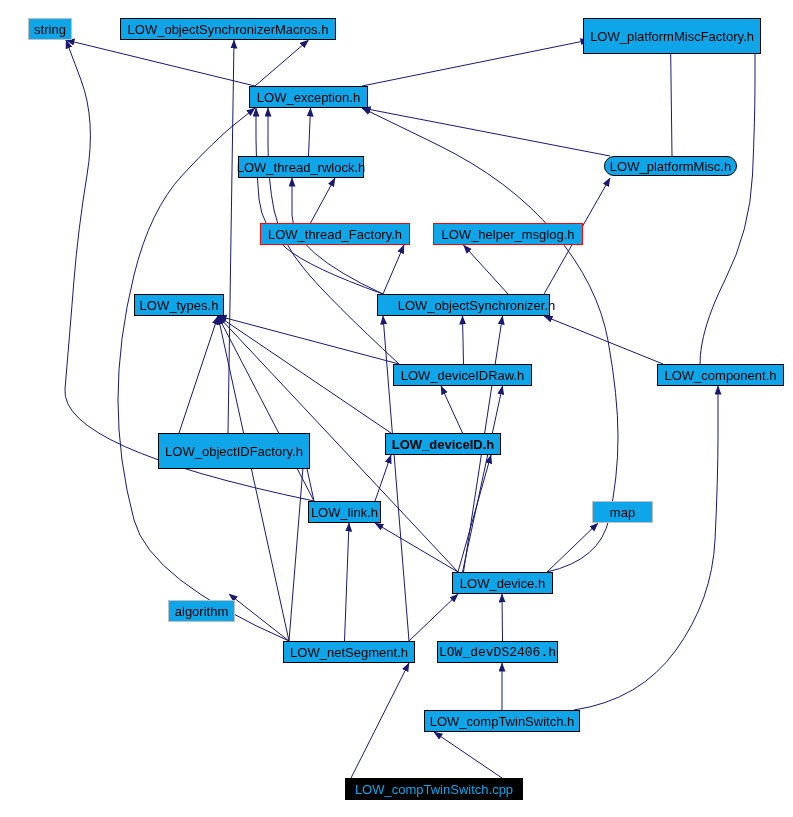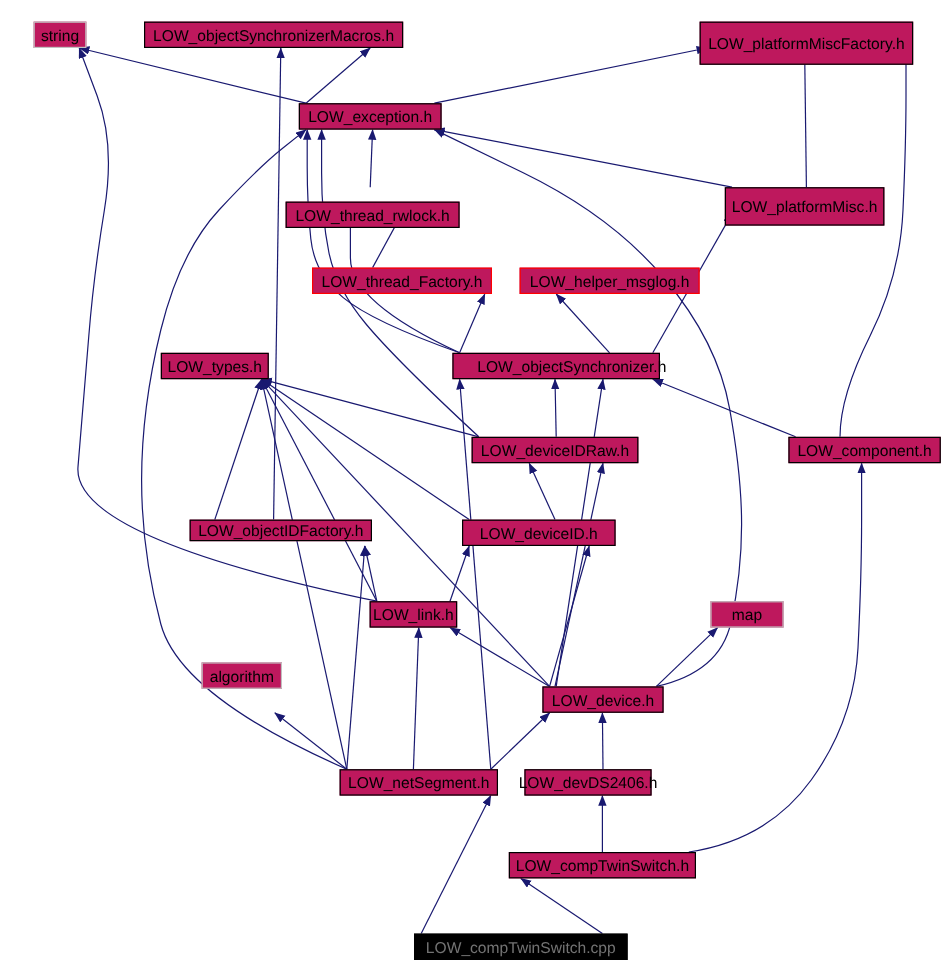--- a/index.html
+++ b/index.html
@@ -3,27 +3,27 @@
 <meta charset="utf-8">
 <style>
   html,body{margin:0;padding:0;background:#ffffff;}
   .canvas{
     position:relative;width:793px;height:817px;background:#ffffff;
     font-family:"Liberation Sans", sans-serif;overflow:hidden;
   }
   .edges-layer{position:absolute;left:0;top:0;z-index:1;}
   .node{
     position:absolute;display:flex;align-items:center;justify-content:center;
-    box-sizing:border-box;background:#be185d;border:1px solid #000000;
+    box-sizing:border-box;background:#0ea5e9;border:1px solid #000000;
     font-size:13px;line-height:1;white-space:nowrap;color:#000000;z-index:2;
     cursor:pointer;
   }
   .node.external{border-color:#c0c0c0;cursor:default;}
   .node.flagged{border-color:#ff0000;}
-  .node.main{background:#000000;color:#737373;border-color:#000000;cursor:default;}
+  .node.main{background:#000000;color:#0ea5e9;border-color:#000000;cursor:default;}
 </style>
 </head>
 <body>
 
 <div class="canvas">
   <svg class="edges-layer" width="793" height="817" xmlns="http://www.w3.org/2000/svg">
     <defs>
       <marker id="arrow" markerWidth="10" markerHeight="8" refX="8.5" refY="3.5" orient="auto" markerUnits="userSpaceOnUse">
         <path d="M0,0 L9,3.5 L0,7 Z" fill="#191970"></path>
       </marker>
@@ -73,32 +73,32 @@
         <path d="M255,86 L66,40" marker-end="url(#arrow)"></path>
         <path d="M255,86 L308.5,40" marker-end="url(#arrow)"></path>
         <path d="M362,86 L589,40" marker-end="url(#arrow)"></path>
       </g>
   </svg>
   <div id="node-layer">
       <div class="node external" style="left: 28px; top: 18px; width: 44px; height: 22px;">string</div>
       <div class="node " style="left: 120px; top: 18px; width: 216px; height: 22px;">LOW_objectSynchronizerMacros.h</div>
       <div class="node " style="left: 583px; top: 18px; width: 178px; height: 36px;">LOW_platformMiscFactory.h</div>
       <div class="node " style="left: 249px; top: 86px; width: 119px; height: 22px;">LOW_exception.h</div>
-      <div class="node " style="left: 238px; top: 168px; width: 145px; height: 22px;">LOW_thread_rwlock.h</div>
-      <div class="node " style="left: 604px; top: 156px; width: 133px; height: 32px;">LOW_platformMisc.h</div>
+      <div class="node " style="left: 238px; top: 156px; width: 126px; height: 22px;">LOW_thread_rwlock.h</div>
+      <div class="node " style="left: 604px; top: 156px; width: 133px; height: 20px; border-radius: 11px;">LOW_platformMisc.h</div>
       <div class="node flagged" style="left: 260px; top: 223px; width: 150px; height: 22px;">LOW_thread_Factory.h</div>
       <div class="node flagged" style="left: 433px; top: 223px; width: 150px; height: 22px;">LOW_helper_msglog.h</div>
       <div class="node " style="left: 134px; top: 294px; width: 90px; height: 22px;">LOW_types.h</div>
       <div class="node " style="left: 377px; top: 294px; width: 173px; height: 22px; padding-left: 26px;">LOW_objectSynchronizer.h</div>
       <div class="node " style="left: 393px; top: 364px; width: 139px; height: 22px;">LOW_deviceIDRaw.h</div>
       <div class="node " style="left: 657px; top: 364px; width: 127px; height: 22px;">LOW_component.h</div>
-      <div class="node " style="left: 158px; top: 433px; width: 152px; height: 18px;">LOW_objectIDFactory.h</div>
-      <div class="node " style="left: 385px; top: 433px; width: 128px; height: 22px;">LOW_deviceID.h</div>
+      <div class="node " style="left: 158px; top: 433px; width: 152px; height: 36px;">LOW_objectIDFactory.h</div>
+      <div class="node " style="left: 385px; top: 433px; width: 116px; height: 22px; font-weight: bold;">LOW_deviceID.h</div>
       <div class="node " style="left: 308px; top: 501px; width: 73px; height: 22px;">LOW_link.h</div>
       <div class="node external" style="left: 592px; top: 501px; width: 61px; height: 22px;">map</div>
-      <div class="node external" style="left: 168px; top: 552px; width: 67px; height: 22px; text-align: center;">algorithm</div>
+      <div class="node external" style="left: 168px; top: 600px; width: 67px; height: 22px; text-align: center;">algorithm</div>
       <div class="node " style="left: 452px; top: 572px; width: 101px; height: 22px;">LOW_device.h</div>
       <div class="node " style="left: 283px; top: 641px; width: 132px; height: 22px;">LOW_netSegment.h</div>
-      <div class="node " style="left: 437px; top: 641px; width: 106px; height: 22px;">LOW_devDS2406.h</div>
+      <div class="node " style="left: 437px; top: 641px; width: 121px; height: 22px; font-family: Liberation Mono, monospace;">LOW_devDS2406.h</div>
       <div class="node " style="left: 424px; top: 710px; width: 156px; height: 22px;">LOW_compTwinSwitch.h</div>
       <div class="node main" style="left: 345px; top: 778px; width: 178px; height: 22px;">LOW_compTwinSwitch.cpp</div>
     </div>
 </div>
 
 </body></html>

